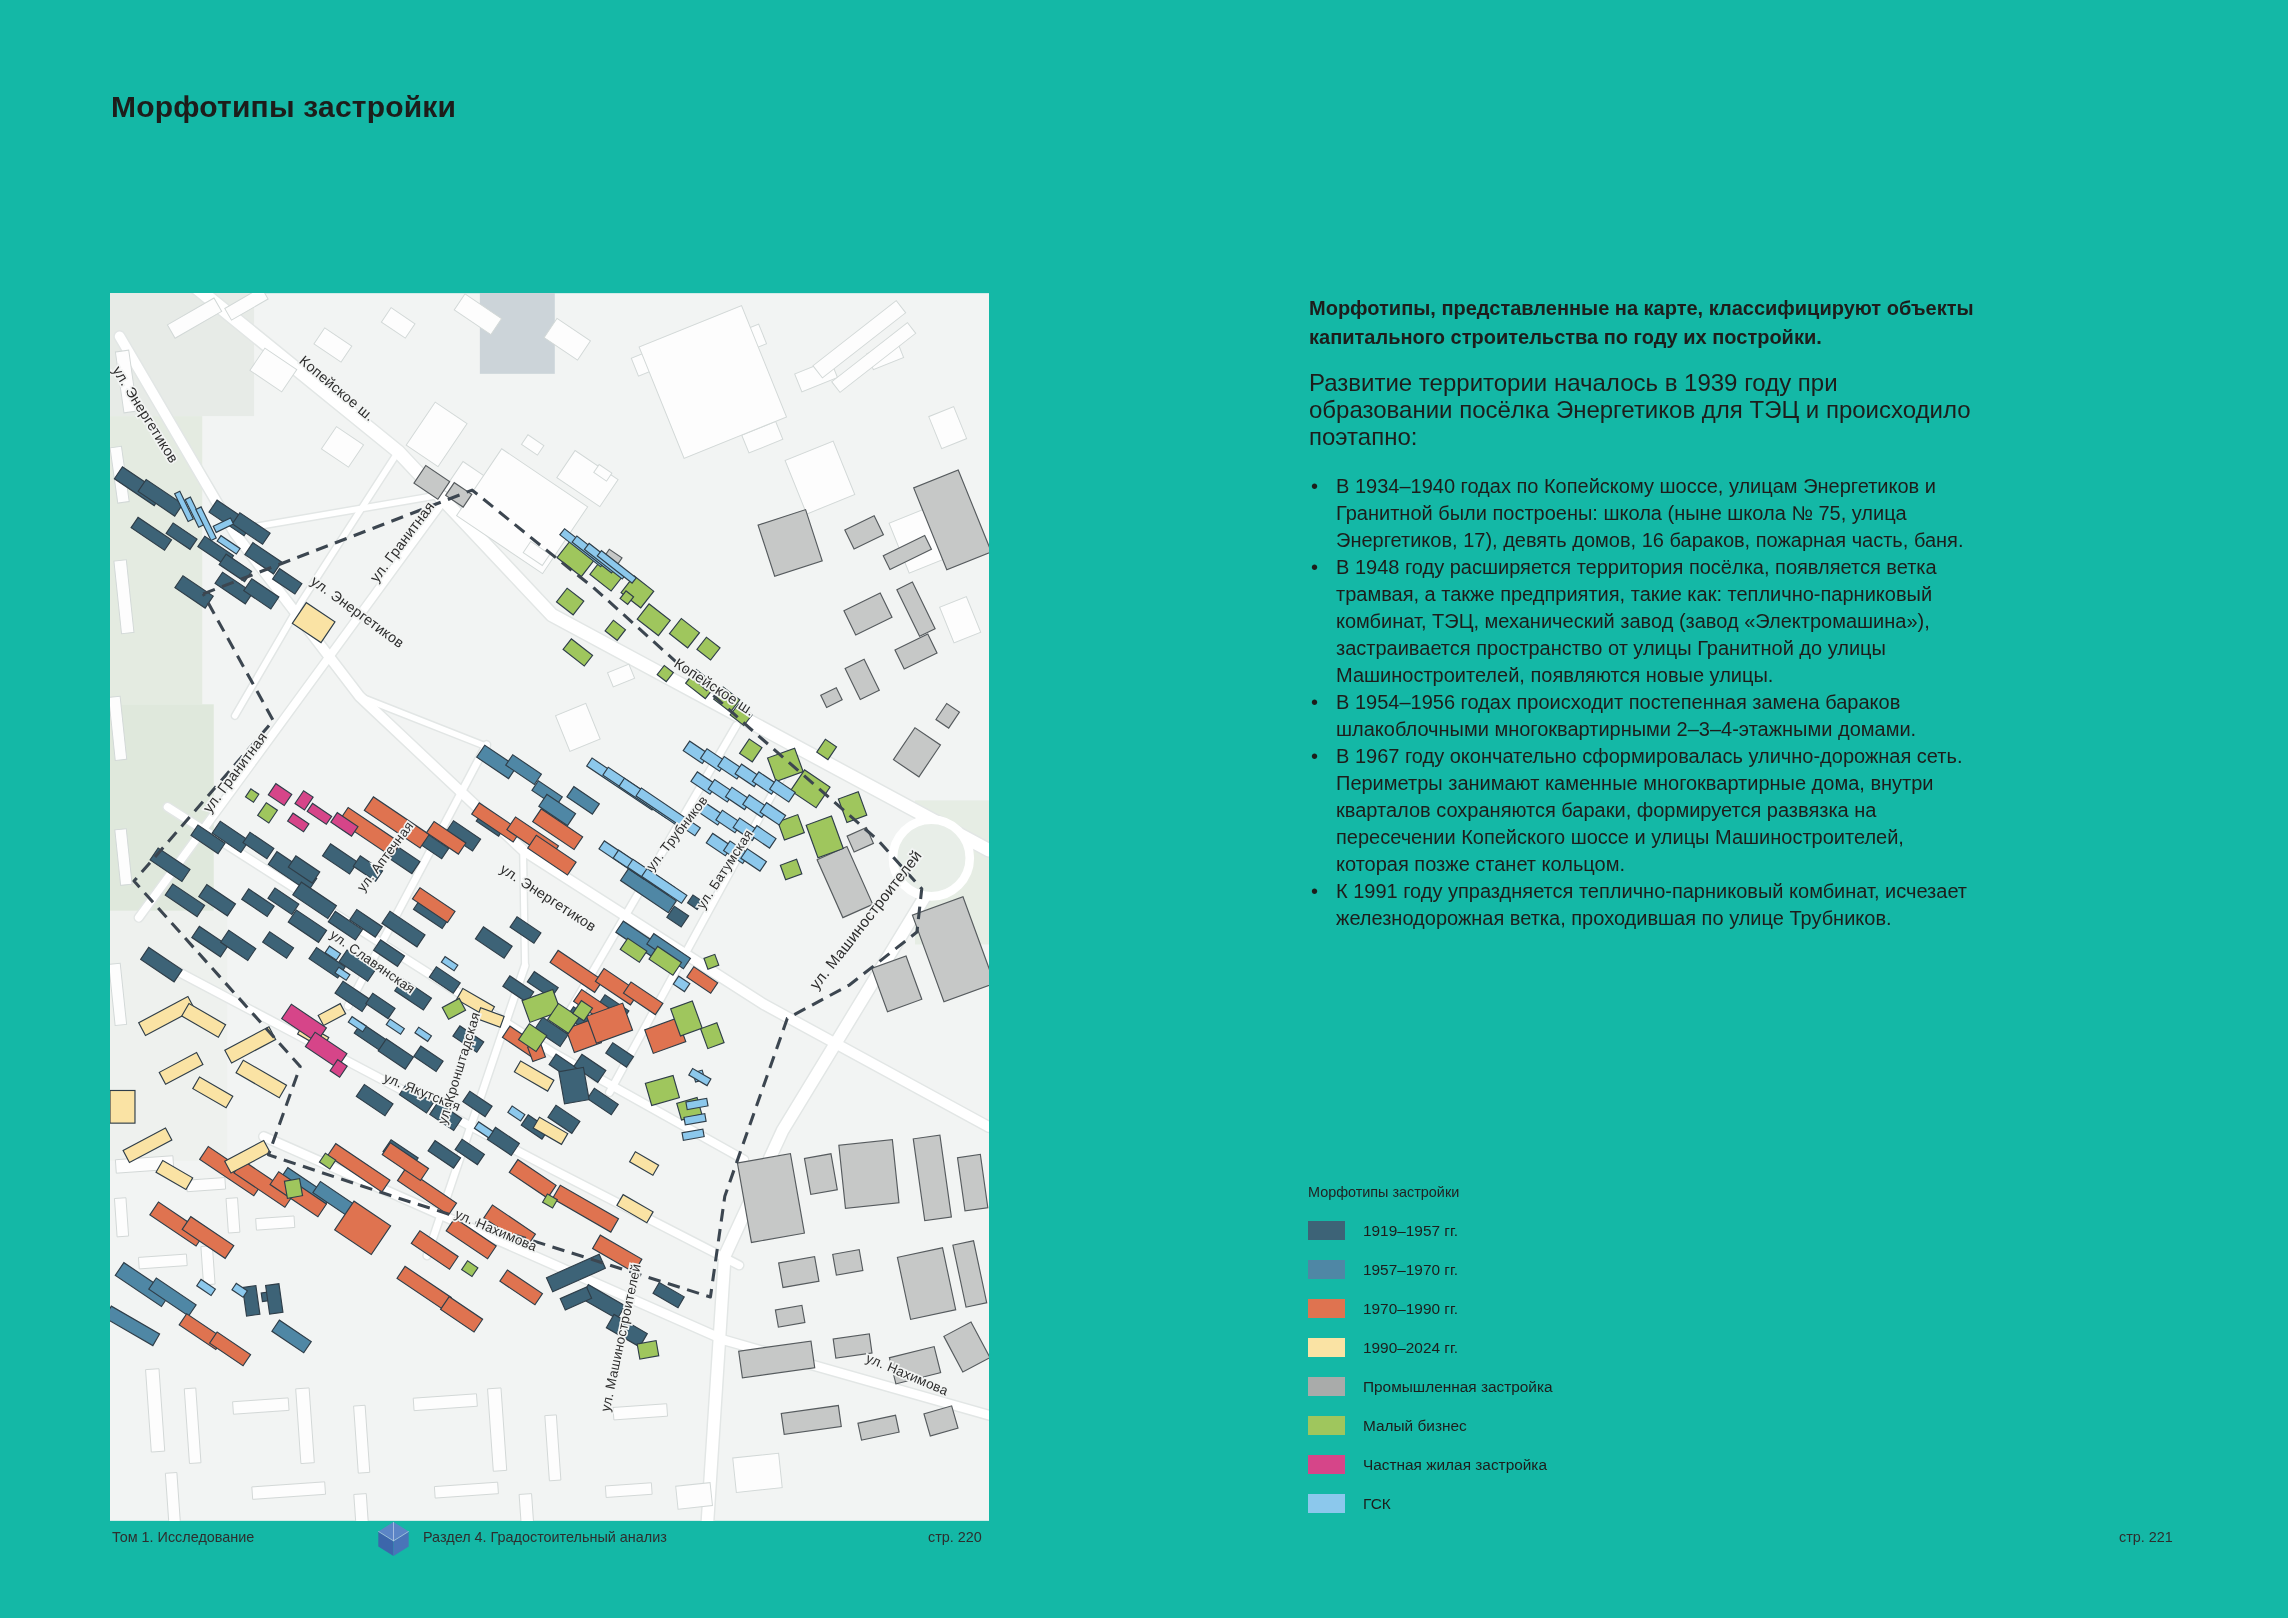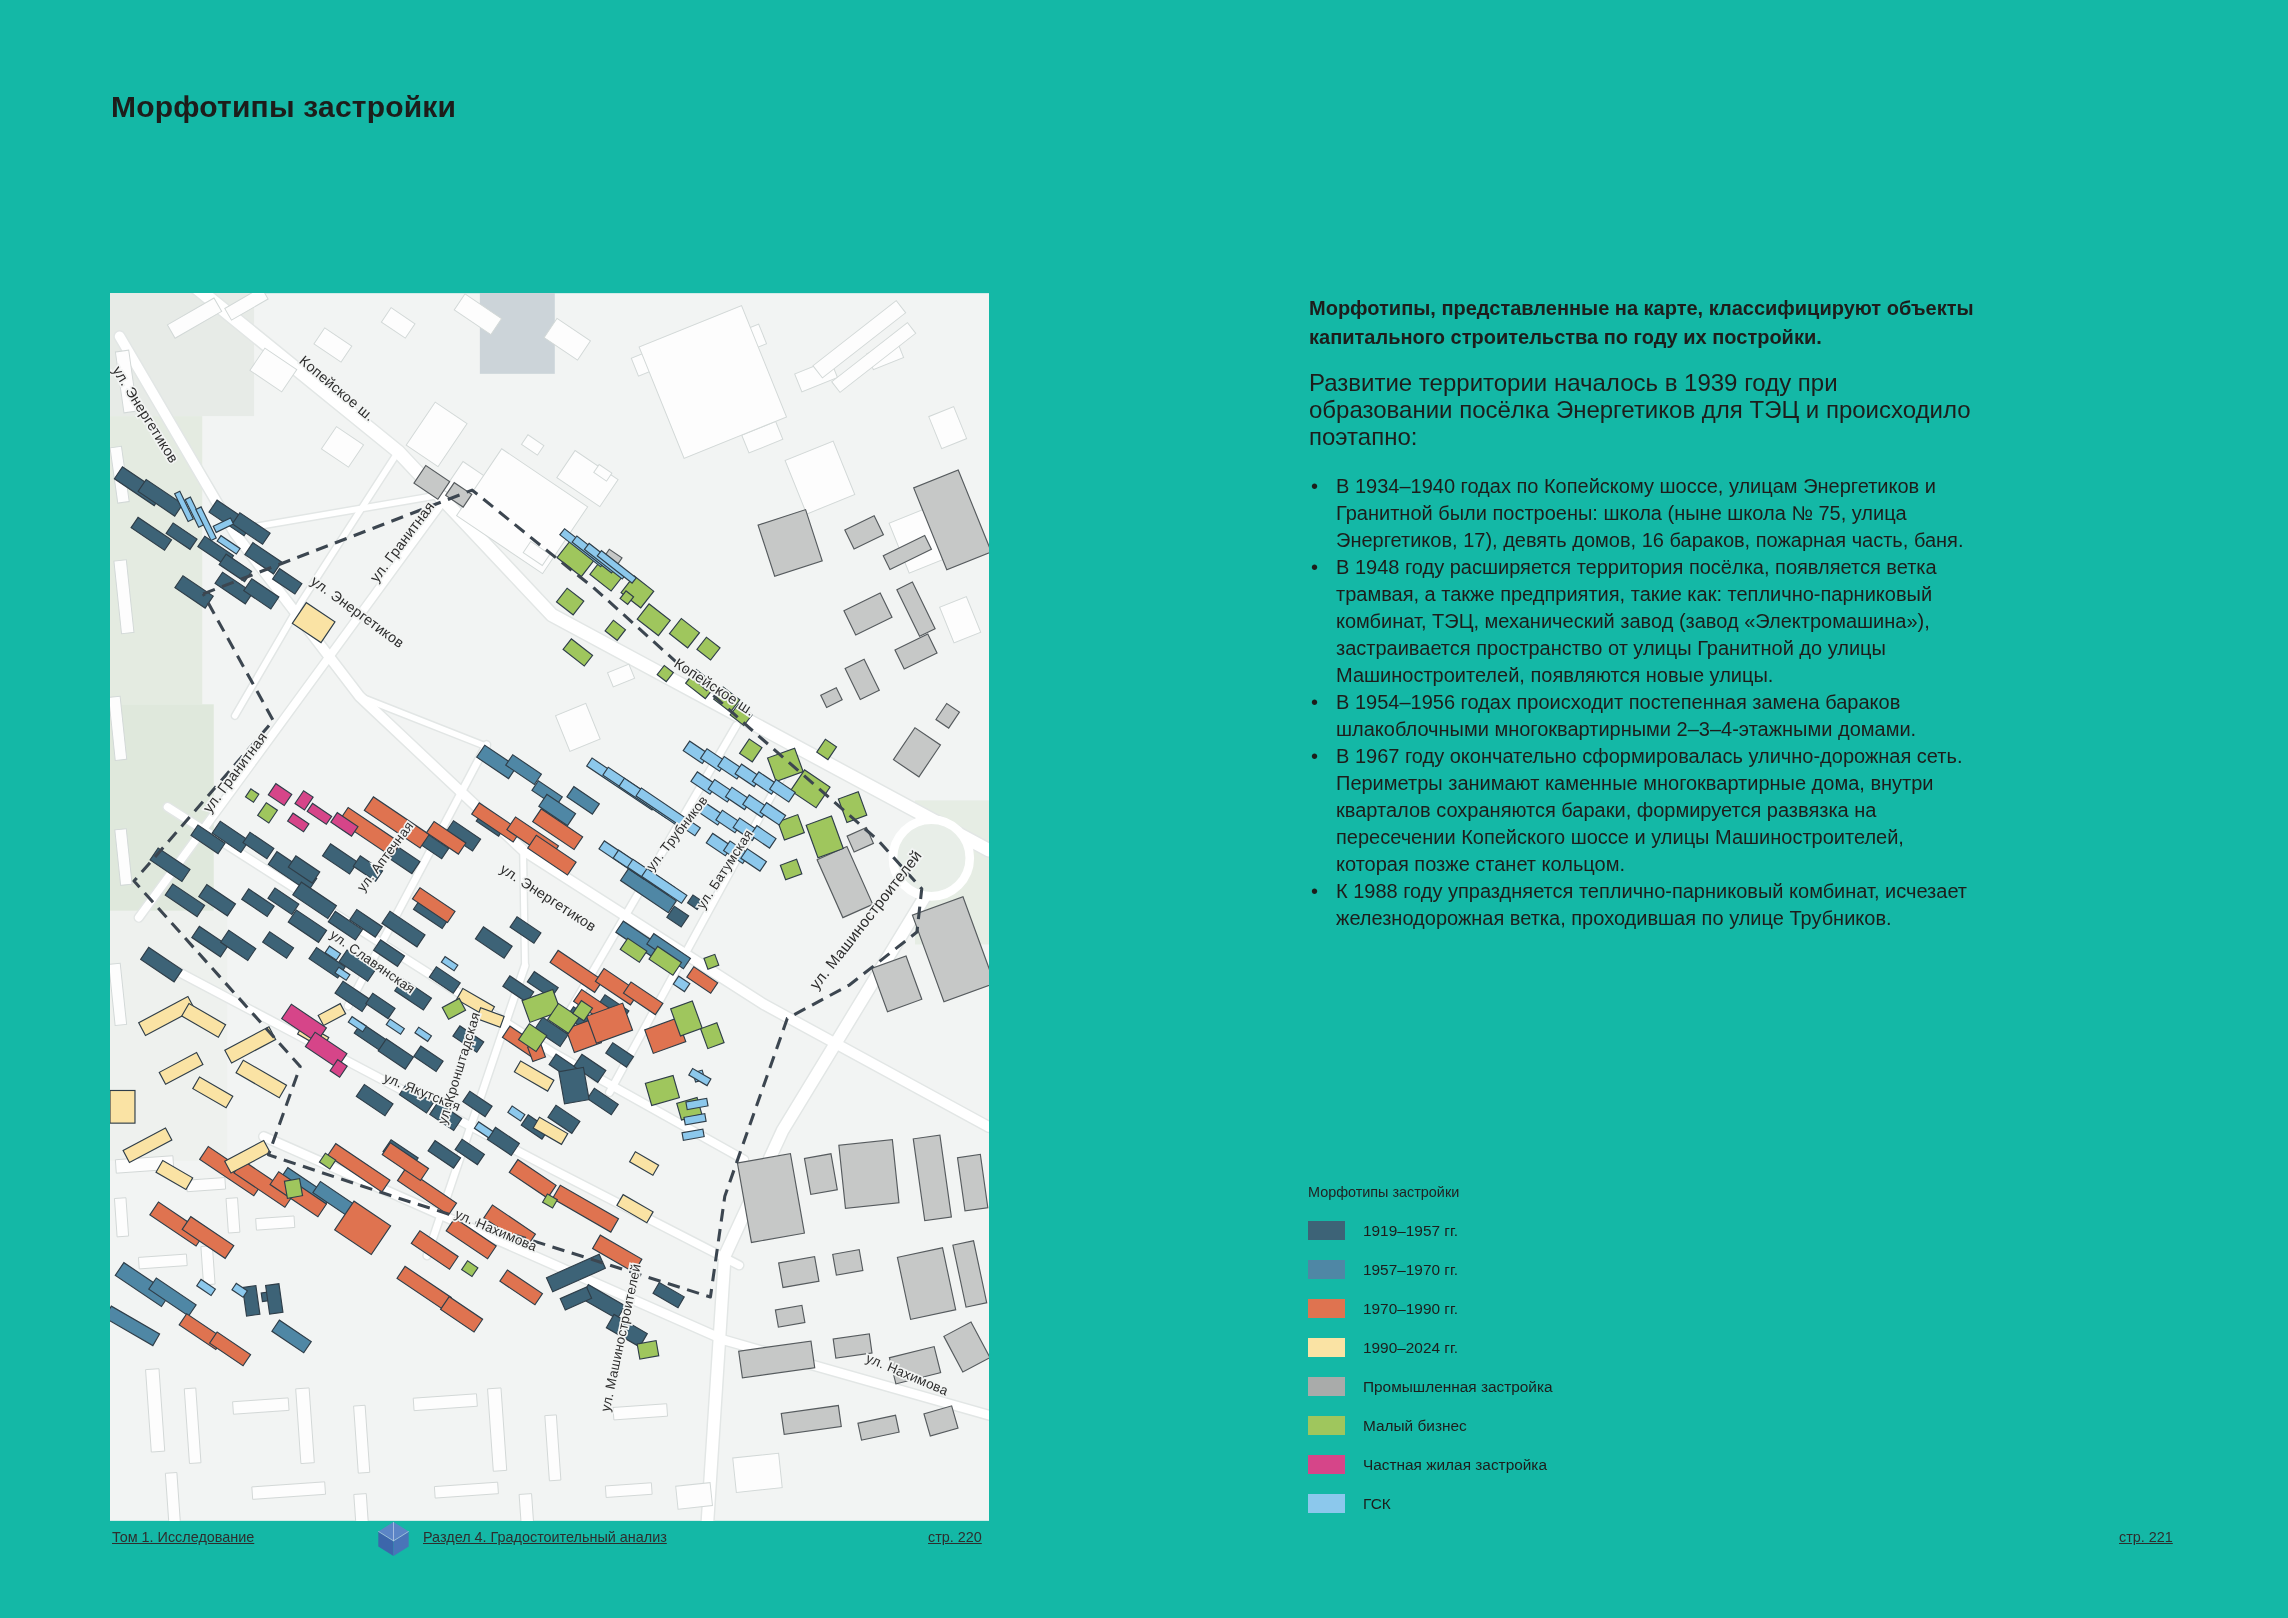--- a/index.html
+++ b/index.html
@@ -13,21 +13,21 @@
   .intro{margin:0 0 17.3px 0;font-size:20px;line-height:29px;font-weight:700;}
   .lead{margin:0 0 23px 0;font-size:24px;line-height:27px;}
   .bullets{list-style:none;margin:0;padding:0;font-size:20px;line-height:27px;}
   .bullets li{position:relative;padding-left:27px;margin:0;}
   .bullets li .dot{position:absolute;left:1.9px;top:0;}
   .legend{position:absolute;left:1308px;top:1184px;width:403px;}
   .legend-title{font-size:14.4px;margin:0 0 21px 0;color:#222;}
   .legend-row{display:flex;align-items:center;height:19px;margin-bottom:20px;}
   .legend-swatch{width:37px;height:19px;flex:0 0 37px;}
   .legend-label{margin-left:18px;font-size:15.4px;color:#1d1d1b;white-space:nowrap;}
-  .footer-item{position:absolute;font-size:14.4px;color:#2e2e2e;white-space:nowrap;text-decoration:underline;}
+  .footer-item{position:absolute;font-size:14.4px;color:#2e2e2e;white-space:nowrap;}
   #f-left{left:112px;top:1529px;}
   #f-section{left:423px;top:1529px;}
   #f-p220{left:928px;top:1529px;}
   #f-p221{left:2119px;top:1529px;}
   .logo{position:absolute;left:376px;top:1520px;width:35px;height:38px;}
   #map-svg text{font-family:"Liberation Sans",sans-serif;fill:#2d2d2d;stroke:#f2f4f3;
         stroke-width:3.5px;paint-order:stroke;letter-spacing:.3px;}
 </style>
 </head>
 <body>
@@ -446,21 +446,21 @@
   </div>
 
   <div class="right-col">
     <p class="intro">Морфотипы, представленные на карте, классифицируют объекты капитального строительства по году их постройки.</p>
     <p class="lead">Развитие территории началось в 1939 году при образовании посёлка Энергетиков для ТЭЦ и происходило поэтапно:</p>
     <ul class="bullets" id="bullet-list">
         <li><span class="dot">•</span><span>В 1934–1940 годах по Копейскому шоссе, улицам Энергетиков и Гранитной были построены: школа (ныне школа № 75, улица Энергетиков, 17), девять домов, 16 бараков, пожарная часть, баня.</span></li>
         <li><span class="dot">•</span><span>В 1948 году расширяется территория посёлка, появляется ветка трамвая, а также предприятия, такие как: теплично-парниковый комбинат, ТЭЦ, механический завод (завод «Электромашина»), застраивается пространство от улицы Гранитной до улицы Машиностроителей, появляются новые улицы.</span></li>
         <li><span class="dot">•</span><span>В 1954–1956 годах происходит постепенная замена бараков шлакоблочными многоквартирными 2–3–4-этажными домами.</span></li>
         <li><span class="dot">•</span><span>В 1967 году окончательно сформировалась улично-дорожная сеть. Периметры занимают каменные многоквартирные дома, внутри кварталов сохраняются бараки, формируется развязка на пересечении Копейского шоссе и улицы Машиностроителей, которая позже станет кольцом.</span></li>
-        <li><span class="dot">•</span><span>К 1988 году упраздняется теплично-парниковый комбинат, исчезает железнодорожная ветка, проходившая по улице Трубников.</span></li>
+        <li><span class="dot">•</span><span>К 1991 году упраздняется теплично-парниковый комбинат, исчезает железнодорожная ветка, проходившая по улице Трубников.</span></li>
       </ul>
   </div>
 
   <div class="legend">
     <p class="legend-title">Морфотипы застройки</p>
     <div id="legend-items">
         <div class="legend-row">
           <div class="legend-swatch" style="background: rgb(61, 99, 119);"></div>
           <span class="legend-label">1919–1957 гг.</span>
         </div>

